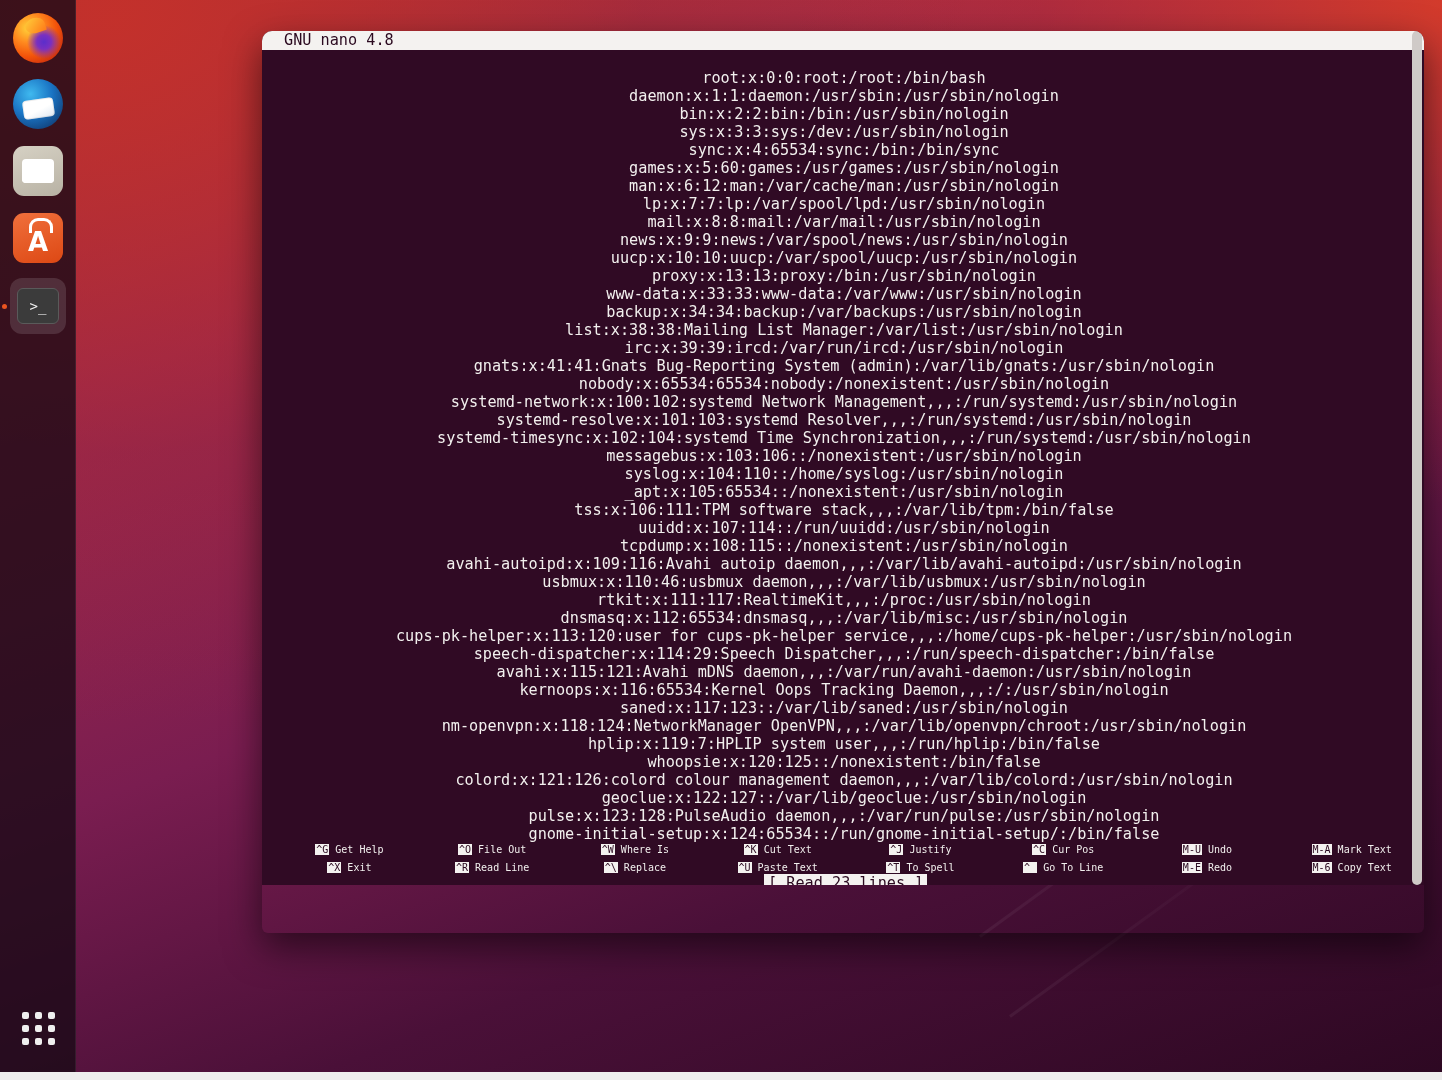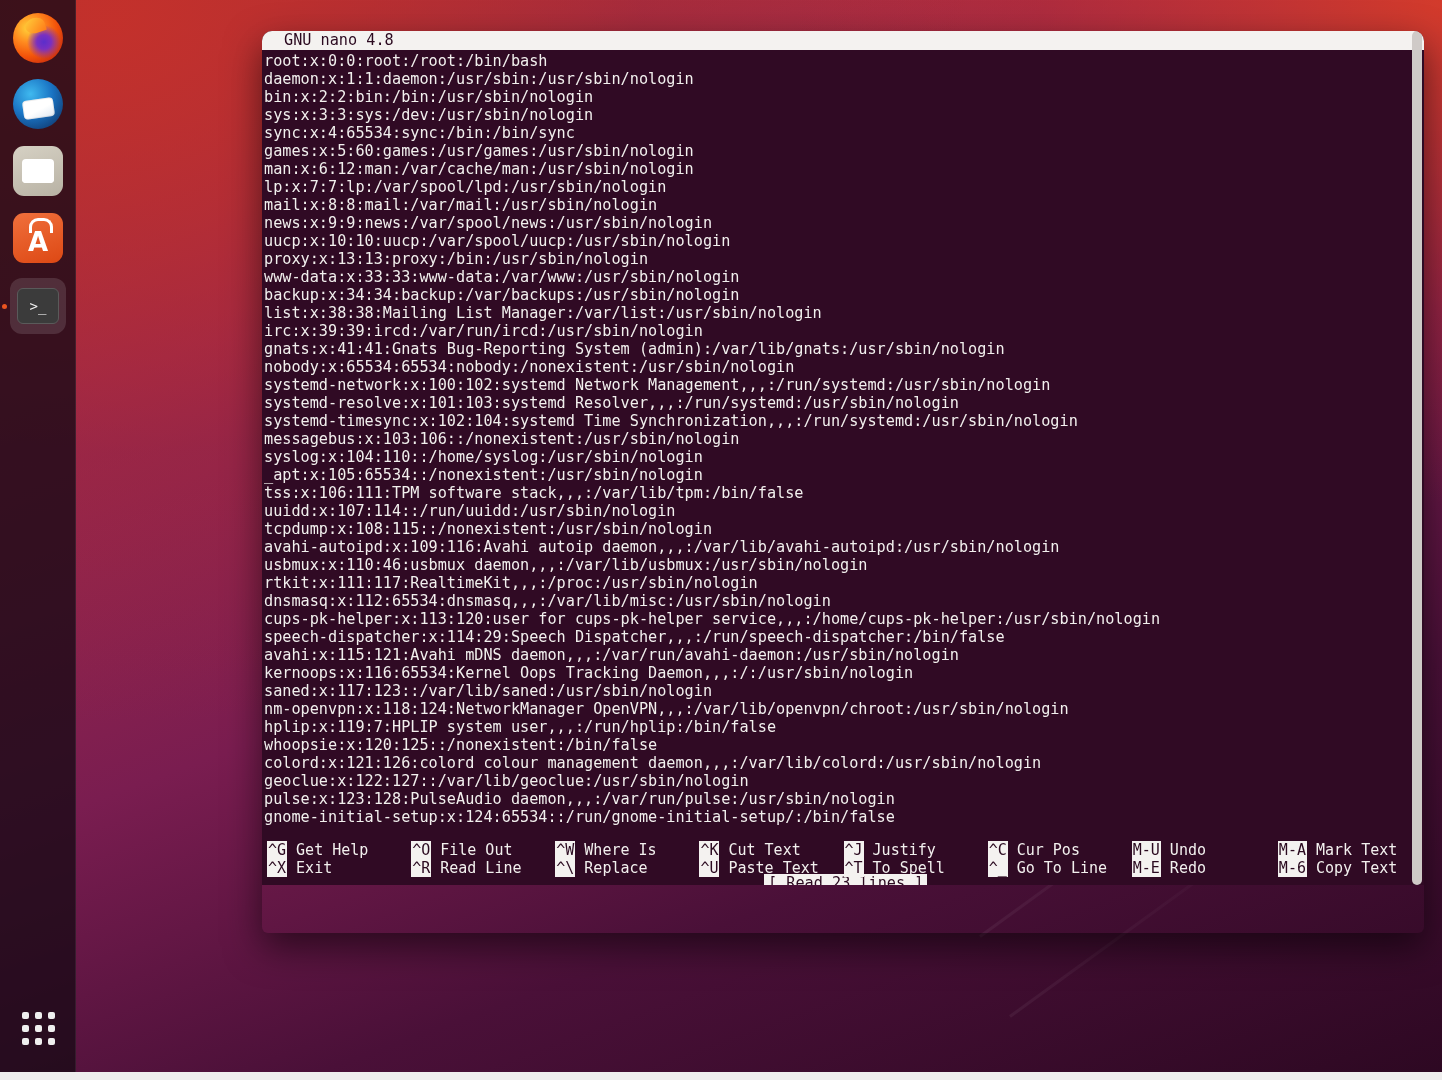--- a/index.html
+++ b/index.html
@@ -219,58 +219,60 @@
   
   #term-body {
     position: relative;
     height: 854px;
     background: #300a24;
     font-family: "DejaVu Sans Mono", monospace;
     font-size: 15.2px;
     line-height: 18px;
     color: #f2f0ee;
     overflow: hidden;
+    text-align: center;
   }
   #nano-header {
     display: flex;
     background: #f4f2f0;
     color: #2b0a20;
     height: 19px;
     line-height: 19px;
     white-space: pre;
     font-family: "DejaVu Sans Mono", monospace;
     font-size: 15.2px;
   }
   #nano-version { padding-left: 22px; }
   #nano-file { margin-left: auto; padding-right: 49.5%; }
 
   #nano-content {
     padding: 2px 0 0 2px;
     white-space: pre;
+    margin-top: 17px;
   }
   .fline { height: 18px; }
 
   
   #nano-status {
     position: absolute; left: 502px; top: 843px;
     background: #f4f2f0; color: #2b0a20;
     padding: 0 4px; height: 19px; line-height: 19px;
     white-space: pre;
     font-family: "DejaVu Sans Mono", monospace;
     font-size: 15.2px;
   }
 
   
   #nano-shortcuts {
     position: absolute; left: 0; bottom: 8px;
     width: 100%;
     display: flex;
-    padding-left: 5px;
+    padding-left: 16px;
     font-family: "DejaVu Sans Mono", monospace;
-    font-size: 15px;
+    font-size: 10px;
   }
   .sc-col { width: 146px; }
   .sc-col.wide { width: 148px; }
   .sc-row { height: 18px; line-height: 18px; white-space: pre; }
   .sc-key {
     background: #f4f2f0; color: #2b0a20;
     padding: 0 1px;
   }
   .sc-lbl { color: #f2f0ee; }
 

